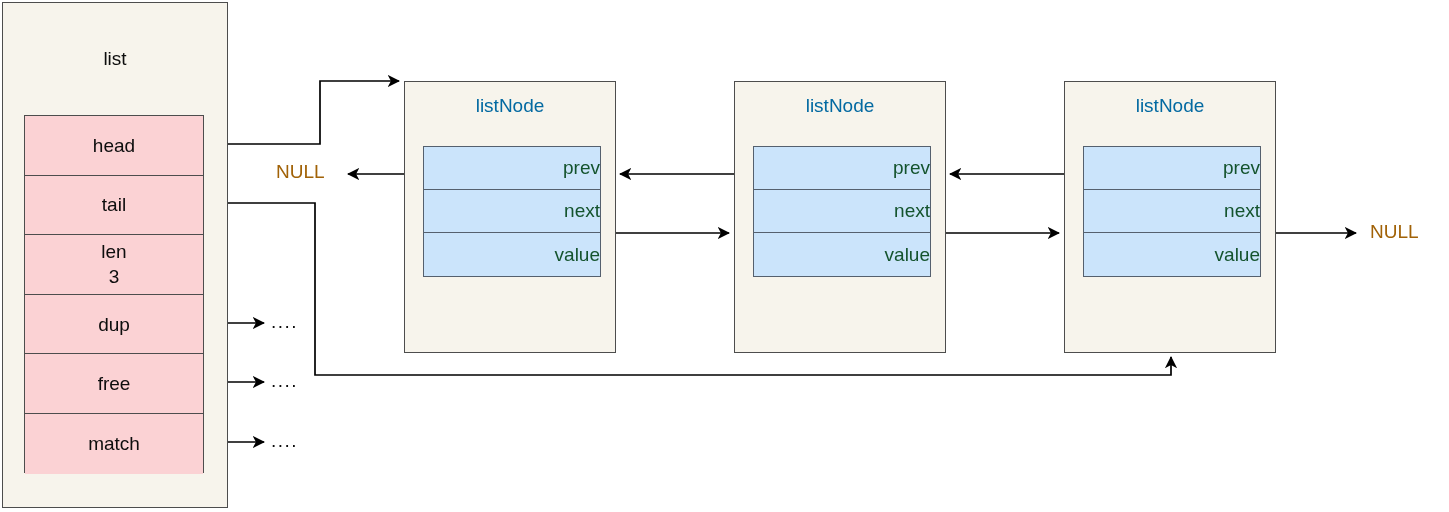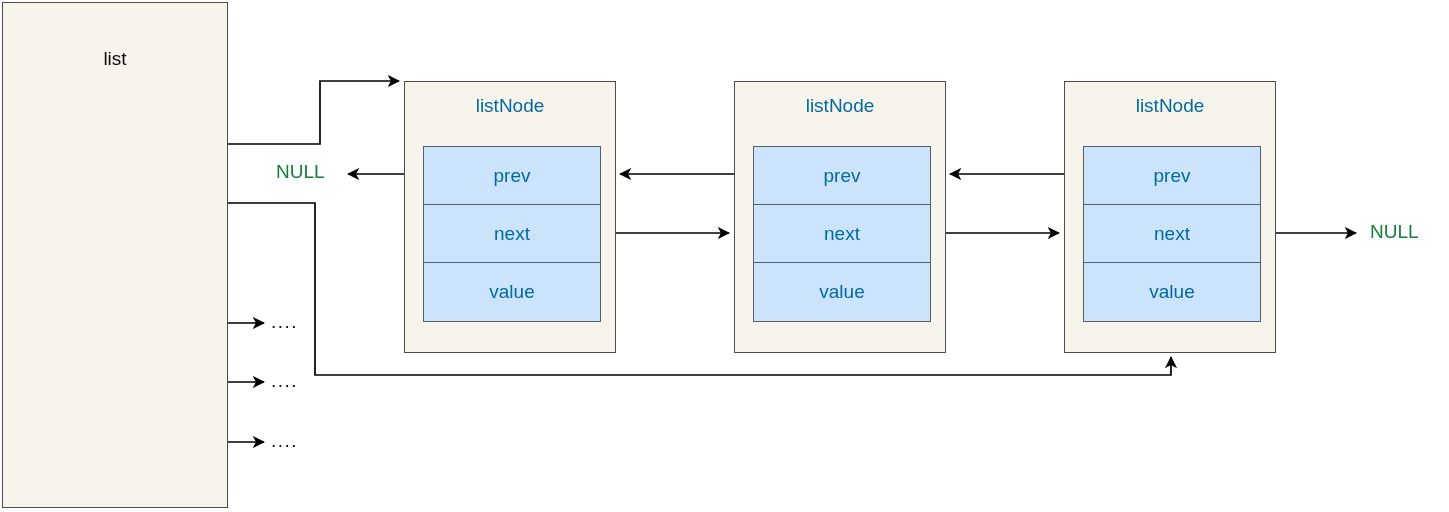--- a/index.html
+++ b/index.html
@@ -86,36 +86,36 @@
     position: absolute;
     left: 18px;
     top: 64px;
     width: 178px;
     box-sizing: border-box;
     border: 1.6px solid #55606e;
     background: #cbe4fb;
   }
   .node-field {
     box-sizing: border-box;
-    height: 58px;
+    height: 43px;
     background: #cbe4fb;
     border-bottom: 1.6px solid #55606e;
     display: flex;
     align-items: center;
-    justify-content: center;
-    font-size: 19px;
-    color: #0369a1;
+    justify-content: flex-end;
+    font-size: 19px;
+    color: #14532d;
   }
   .node-field:last-child { border-bottom: none; }
 
   
   .text-label {
     position: absolute;
     font-size: 19px;
-    color: #15803d;
+    color: #a16207;
     white-space: nowrap;
   }
   .ellipsis-label {
     position: absolute;
     font-size: 19px;
     color: #0d0d0d;
     letter-spacing: 1.5px;
     white-space: nowrap;
   }
 </style>
@@ -153,20 +153,41 @@
 
       <path d="M 1262 233 L 1356 233" marker-end="url(#arrowEnd)"></path>
 
     </g>
   </svg>
 
   <div class="struct-box" style="left:2px; top:2px; width:226px; height:506px;">
     <div class="struct-title" style="top:12px;">list</div>
   </div>
 
+  <div class="field-stack" style="left:24px; top:115px; width:180px; height:358px;">
+    <div class="field-row" style="height:59.6px;">
+      <span>head</span>
+    </div>
+    <div class="field-row" style="height:59.6px;">
+      <span>tail</span>
+    </div>
+    <div class="field-row" style="height:59.6px;">
+      <span>len</span>
+      <span>3</span>
+    </div>
+    <div class="field-row" style="height:59.6px;">
+      <span>dup</span>
+    </div>
+    <div class="field-row" style="height:59.6px;">
+      <span>free</span>
+    </div>
+    <div class="field-row" style="height:59.6px;">
+      <span>match</span>
+    </div>
+  </div>
 
   <div class="node-box" style="left:404px; top:81px; width:212px; height:272px;">
     <div class="node-title">listNode</div>
     <div class="node-fields">
       <div class="node-field">
         <span>prev</span>
       </div>
       <div class="node-field">
         <span>next</span>
       </div>

